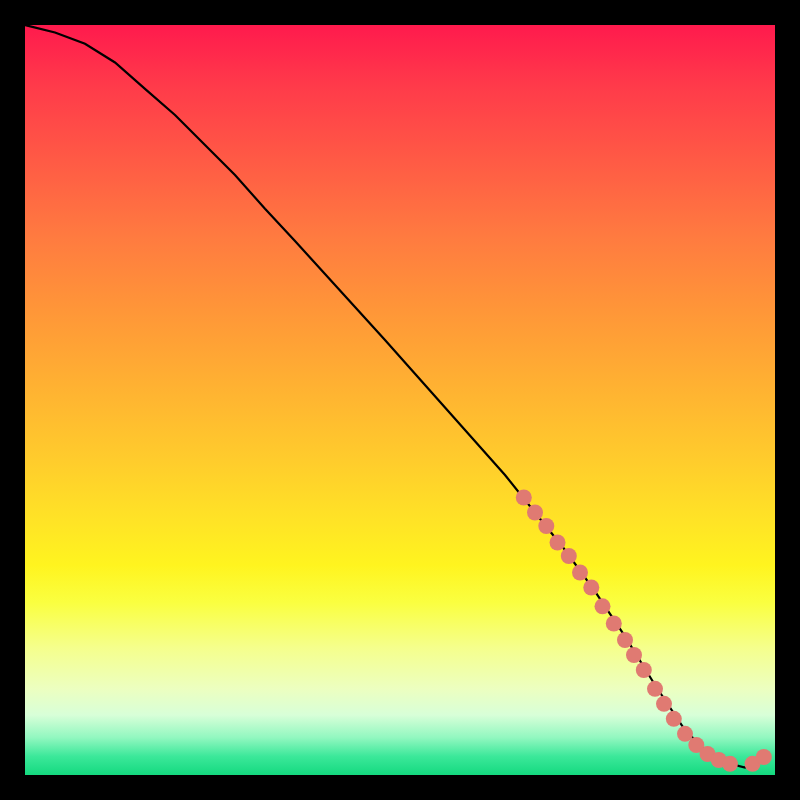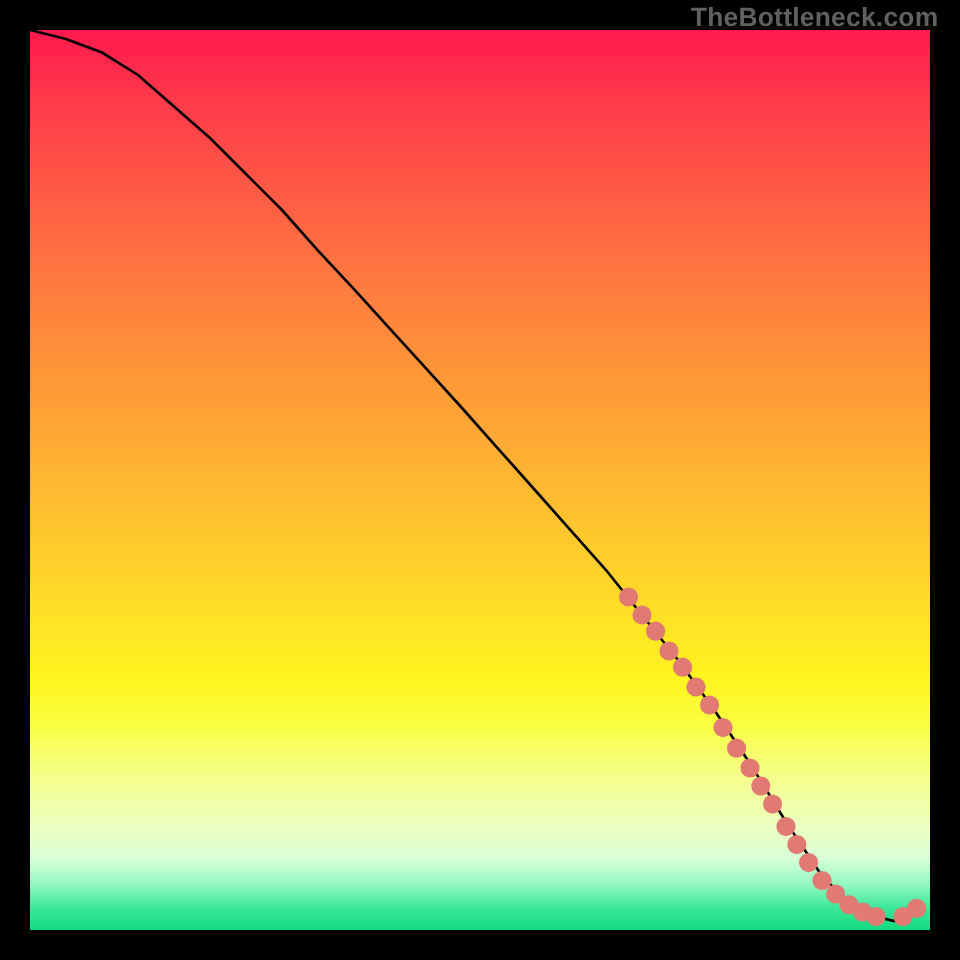--- a/index.html
+++ b/index.html
@@ -66,21 +66,20 @@
     left: 0;
     top: 0;
     width: 750px;
     height: 750px;
   }
 </style>
 </head>
 <body>
 
 <div class="frame">
-  <div class="watermark">TheBottleneck.com</div>
 
   <div class="plot-area">
     <div class="gradient"></div>
     <svg class="curve" viewBox="0 0 750 750" preserveAspectRatio="none">
       <path id="curve-path" fill="none" stroke="#000" stroke-width="2.2" d="M0.0 0.0 L30.0 7.5 L60.0 18.8 L90.0 37.5 L120.0 63.8 L150.0 90.0 L180.0 120.0 L210.0 150.0 L240.0 183.8 L270.0 216.0 L300.0 249.0 L330.0 282.0 L360.0 315.0 L390.0 348.8 L420.0 382.5 L450.0 416.3 L480.0 450.0 L510.0 487.5 L540.0 525.0 L570.0 566.3 L600.0 611.3 L630.0 660.0 L660.0 705.0 L690.0 735.0 L720.0 742.5 L742.5 729.0 "></path>
       <g id="marker-group">
           <circle cx="498.8" cy="472.5" r="8" fill="#e07a72"></circle>
           <circle cx="510.0" cy="487.5" r="8" fill="#e07a72"></circle>
           <circle cx="521.3" cy="501.0" r="8" fill="#e07a72"></circle>
           <circle cx="532.5" cy="517.5" r="8" fill="#e07a72"></circle>

